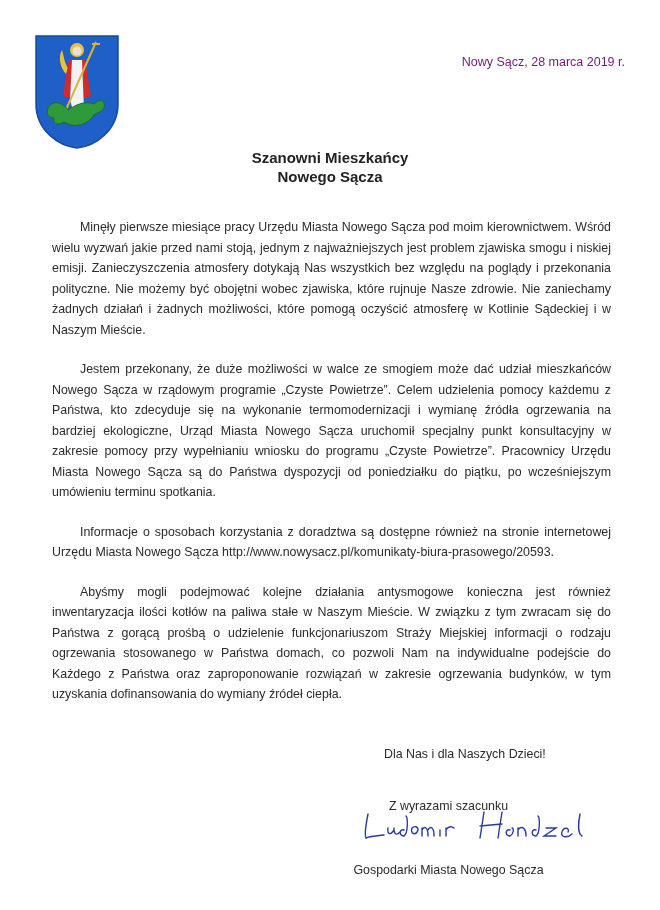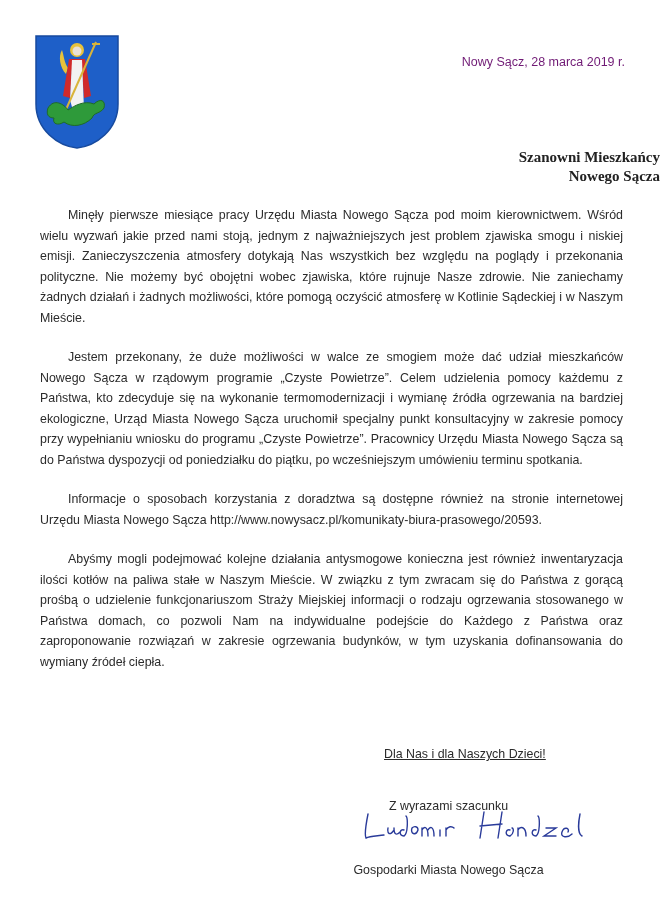--- a/index.html
+++ b/index.html
@@ -3,27 +3,27 @@
 <meta charset="utf-8">
 <style>
   html, body { margin: 0; padding: 0; background: #ffffff; }
   body {
     width: 660px; height: 910px; position: relative; overflow: hidden;
     font-family: "Liberation Sans", "DejaVu Sans", sans-serif;
     color: #2a2a2a;
   }
   .crest { position: absolute; left: 34px; top: 34px; width: 86px; height: 116px; }
   .date { position: absolute; right: 35px; top: 55px; font-size: 12.5px; color: #701a75; }
-  .salutation { position: absolute; left: 0; width: 660px; top: 148px; text-align: right;
-    font-size: 15px; font-weight: bold; line-height: 19px; color: #222; font-family: Liberation Serif, serif; }
+  .salutation { position: absolute; left: 0; width: 660px; top: 148px; text-align: center;
+    font-size: 15px; font-weight: bold; line-height: 19px; color: #222; }
   .body-text { position: absolute; left: 40px; width: 583px; top: 205px;
     font-size: 12.4px; line-height: 20.5px; text-align: justify; color: #2b2b2b; }
-  .body-text p { margin: 0; text-indent: 28px; }
+  .body-text p { margin: 12px; text-indent: 28px; }
   .body-text p.gap { margin-top: 19px; }
-  .motto { position: absolute; left: 384px; top: 747px; font-size: 12.4px; color: #2b2b2b; text-decoration: underline; }
+  .motto { position: absolute; left: 384px; top: 747px; font-size: 12.4px; color: #2b2b2b; }
   .sign-block { position: absolute; left: 331px; top: 796px; width: 235px; text-align: center; font-size: 12.4px; color: #2b2b2b; }
   .sign-block .line { height: 20px; line-height: 20px; }
   .signature { position: absolute; left: 360px; top: 806px; width: 240px; height: 40px; }
 </style>
 </head>
 <body>
 
 <svg class="crest" viewBox="0 0 86 116">
   <path d="M2 2 H84 V70 C84 96 62 112 43 114 C24 112 2 96 2 70 Z" fill="#1e5fc8" stroke="#174a9e" stroke-width="1.5"></path>
 

